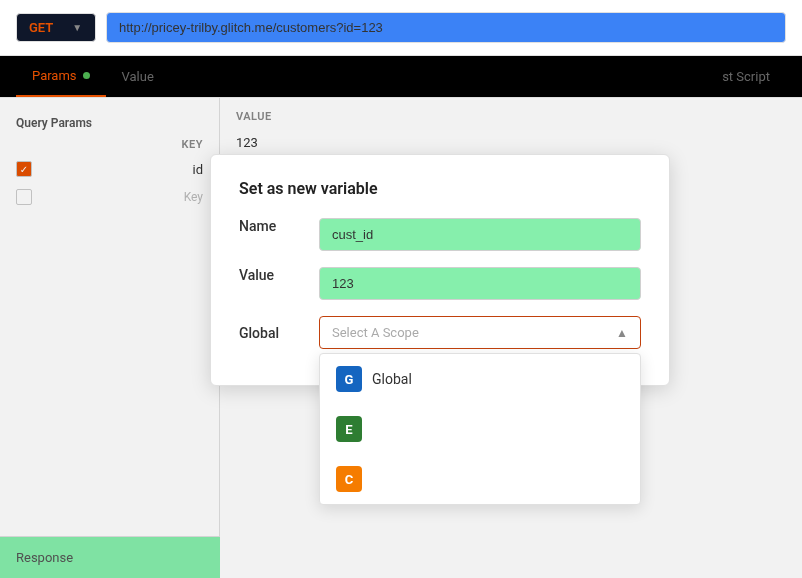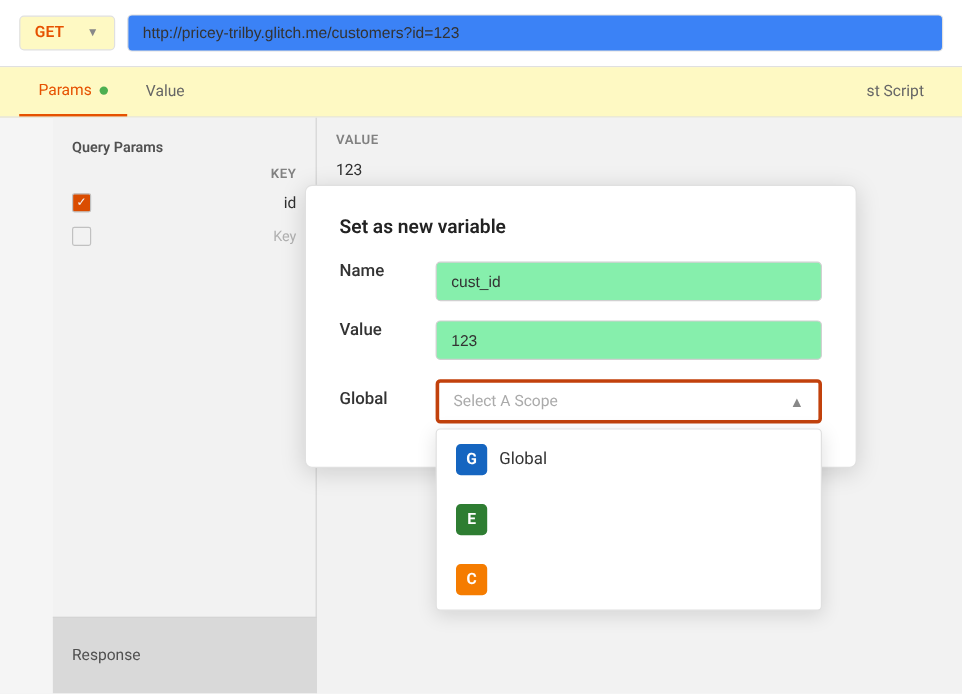--- a/index.html
+++ b/index.html
@@ -27,21 +27,21 @@
       display: flex;
       align-items: center;
       gap: 15px;
       border: 1px solid #e0e0e0;
       border-radius: 4px;
       padding: 6px 12px;
       font-weight: 600;
       font-size: 13px;
       color: #e65100;
       cursor: pointer;
-      background: #fef9c3;
+      background: #0f172a;
       min-width: 80px;
     }
 
     .method-select .chevron {
       font-size: 10px;
       color: #888;
       margin-left: 4px;
     }
 
     .url-bar {
@@ -50,21 +50,21 @@
       border-radius: 4px;
       padding: 7px 12px;
       font-size: 13px;
       color: #333;
       background: #3b82f6;
       outline: none;
     }
 
     
     .tabs-area {
-      background: #fef9c3;
+      background: #000000;
       padding: 0 16px;
       border-bottom: 1px solid #e0e0e0;
       display: flex;
       align-items: center;
       height: 42px;
     }
 
     .tab {
       padding: 12px 16px;
       font-size: 13px;
@@ -94,21 +94,20 @@
       font-size: 13px;
       color: #666;
     }
 
     
     .main-area {
       display: flex;
       background: #fff;
       position: relative;
       height: calc(578px - 56px - 42px);
-      margin-left: 44px;
     }
 
     
     .left-panel {
       width: 220px;
       padding: 10px 0;
       border-right: 1px solid #e0e0e0;
       flex-shrink: 0;
     }
 
@@ -163,25 +162,25 @@
       color: #bbb;
       font-size: 12px;
     }
 
     
     .response-area {
       position: absolute;
       bottom: 0;
       left: 0;
       width: 220px;
-      padding: 24px 16px;
+      padding: 13px 16px;
       border-top: 1px solid #e0e0e0;
       font-size: 13px;
       color: #555;
-      background: #e5e5e5;
+      background: #86efac;
     }
 
     
     .right-panel {
       flex: 1;
       position: relative;
       overflow: hidden;
     }
 
     .value-table-header {
@@ -262,21 +261,21 @@
     }
 
     
     .scope-select {
       flex: 1;
       position: relative;
     }
 
     .scope-select-btn {
       width: 100%;
-      border: 3px solid #c2410c;
+      border: 1px solid #c2410c;
       border-radius: 4px;
       padding: 8px 12px;
       font-size: 13px;
       color: #aaa;
       background: #fff;
       display: flex;
       align-items: center;
       justify-content: space-between;
       cursor: pointer;
       gap: 48px;

